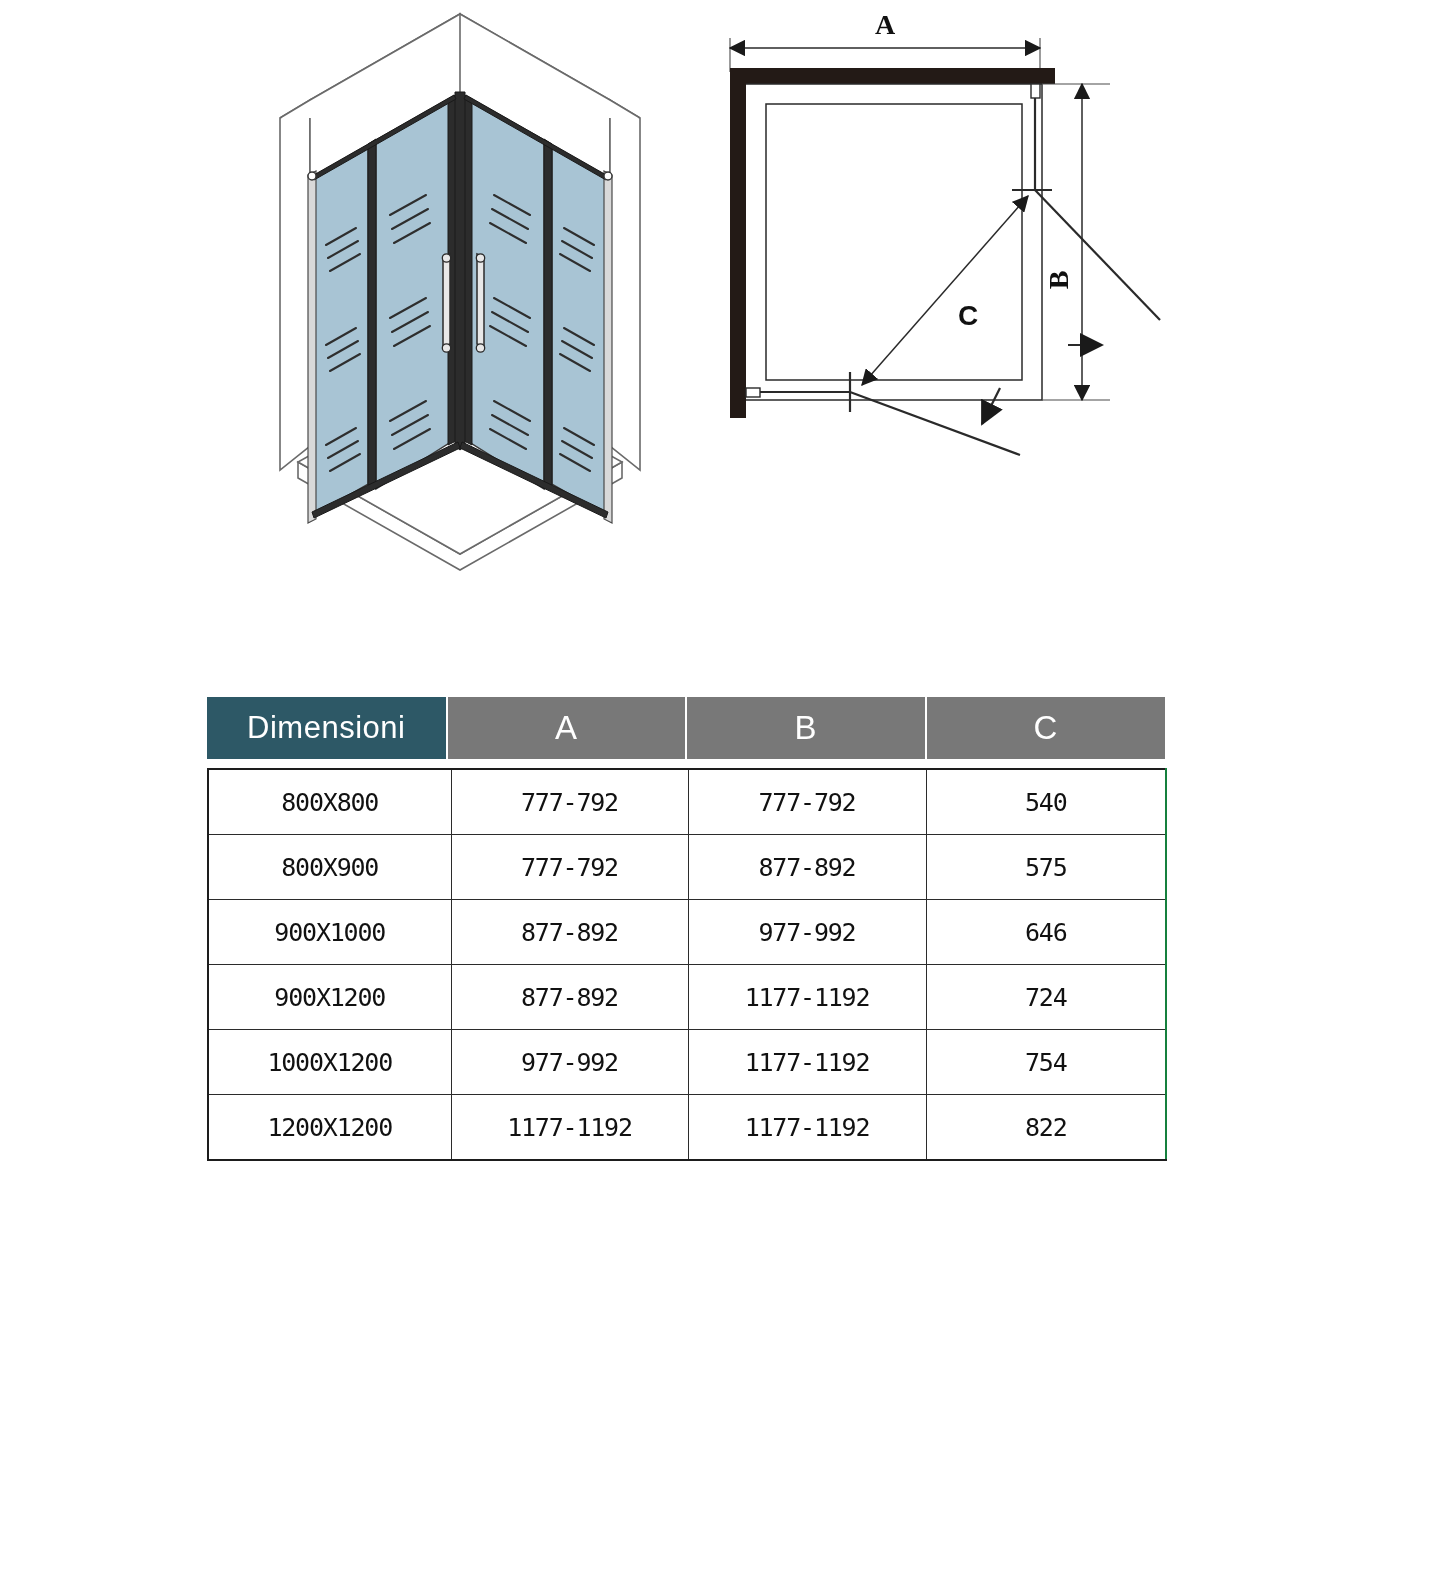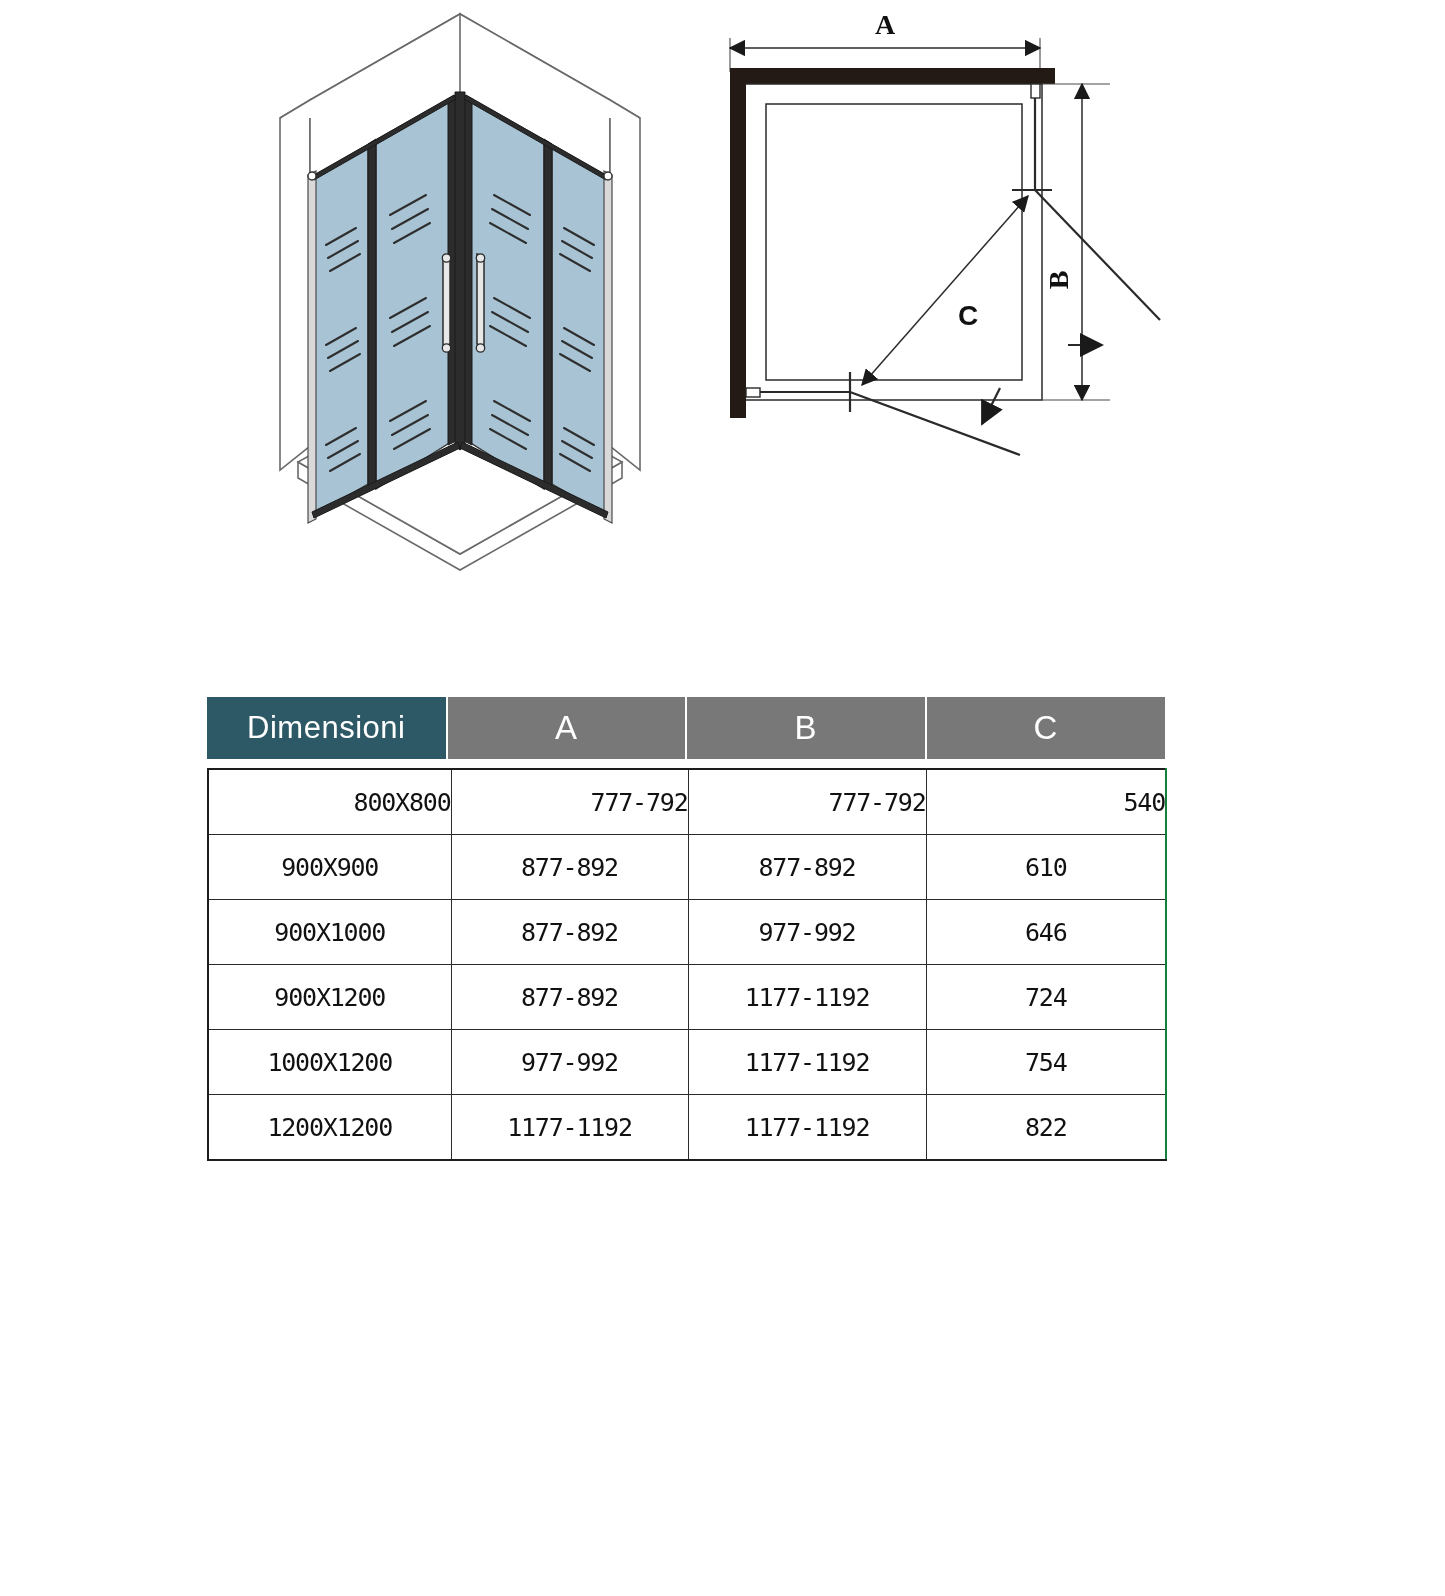--- a/index.html
+++ b/index.html
@@ -80,21 +80,21 @@
     text-align: center;
     vertical-align: middle;
     border: 1px solid #2b2b2b;
     font-family: "DejaVu Sans Mono", monospace;
     font-size: 25px;
     letter-spacing: -1.2px;
     color: #111111;
     background: #ffffff;
   }
   table.spec { border: 2px solid #2b2b2b; }
-  table.spec tr:first-child td { border-top: 2px solid #1d1d1d; text-align: right; }
+  table.spec tr:first-child td { border-top: 2px solid #1d1d1d; }
   table.spec tr:last-child  td { border-bottom: 2px solid #1d1d1d; }
   table.spec td:first-child { border-left: 2px solid #1d1d1d; }
   table.spec td:last-child  { border-right: 2px solid #15803d; }
 </style>
 </head>
 <body>
 
 <div id="diagram-area">
 
   <svg id="iso-view" viewBox="0 0 420 640" width="420" height="640">
@@ -318,24 +318,24 @@
     </colgroup>
     <tbody id="spec-body">
 
     <tr>
           <td>800X800</td>
           <td>777-792</td>
           <td>777-792</td>
           <td>540</td>
         </tr>
         <tr>
-          <td>900X900</td>
+          <td>800X900</td>
+          <td>777-792</td>
           <td>877-892</td>
-          <td>877-892</td>
-          <td>610</td>
+          <td>575</td>
         </tr>
         <tr>
           <td>900X1000</td>
           <td>877-892</td>
           <td>977-992</td>
           <td>646</td>
         </tr>
         <tr>
           <td>900X1200</td>
           <td>877-892</td>

